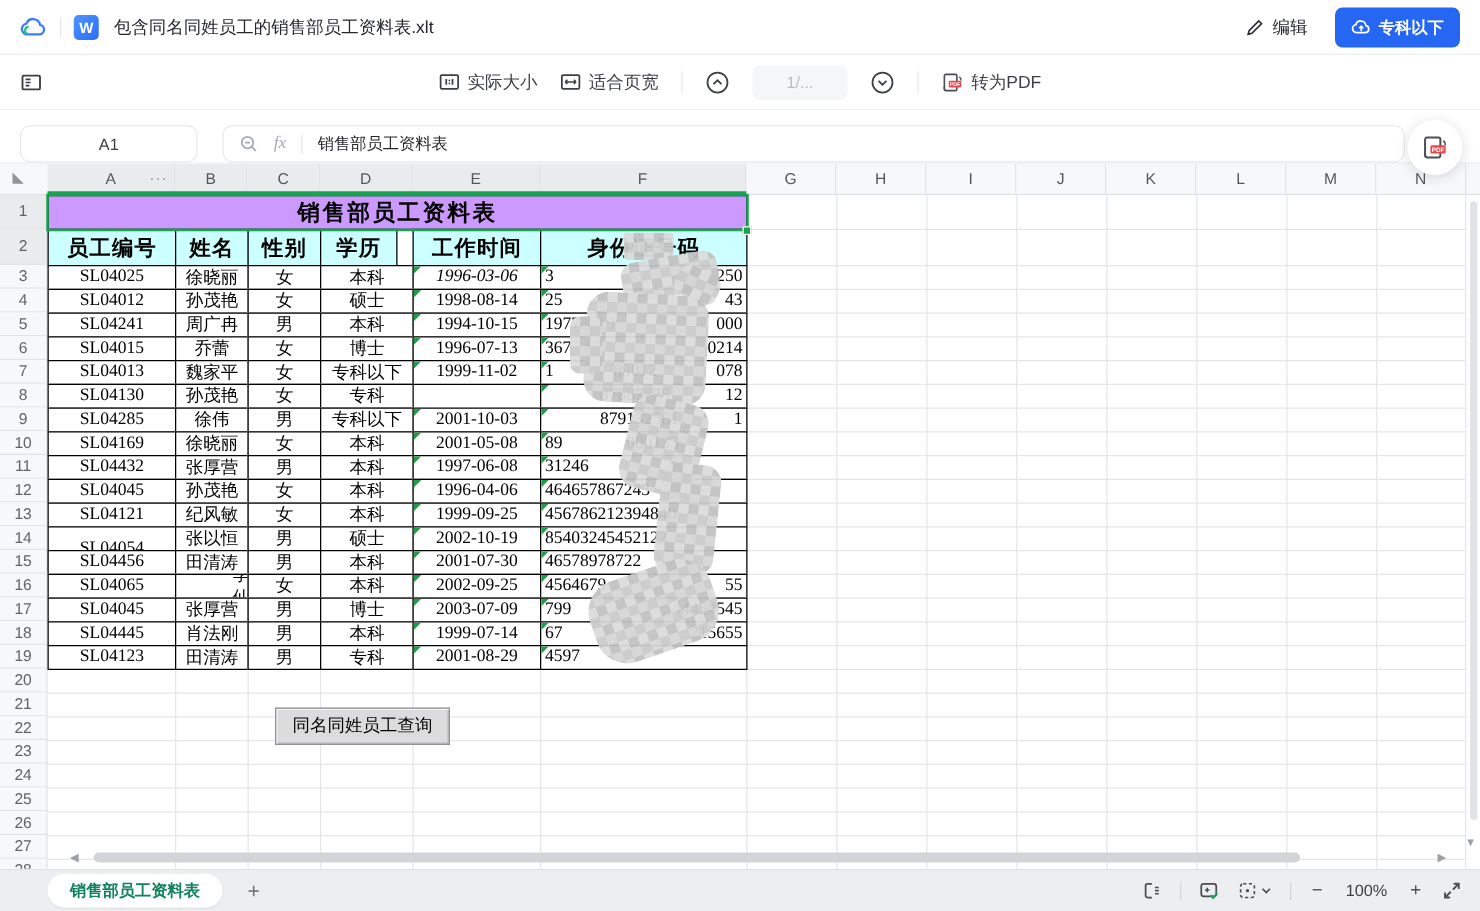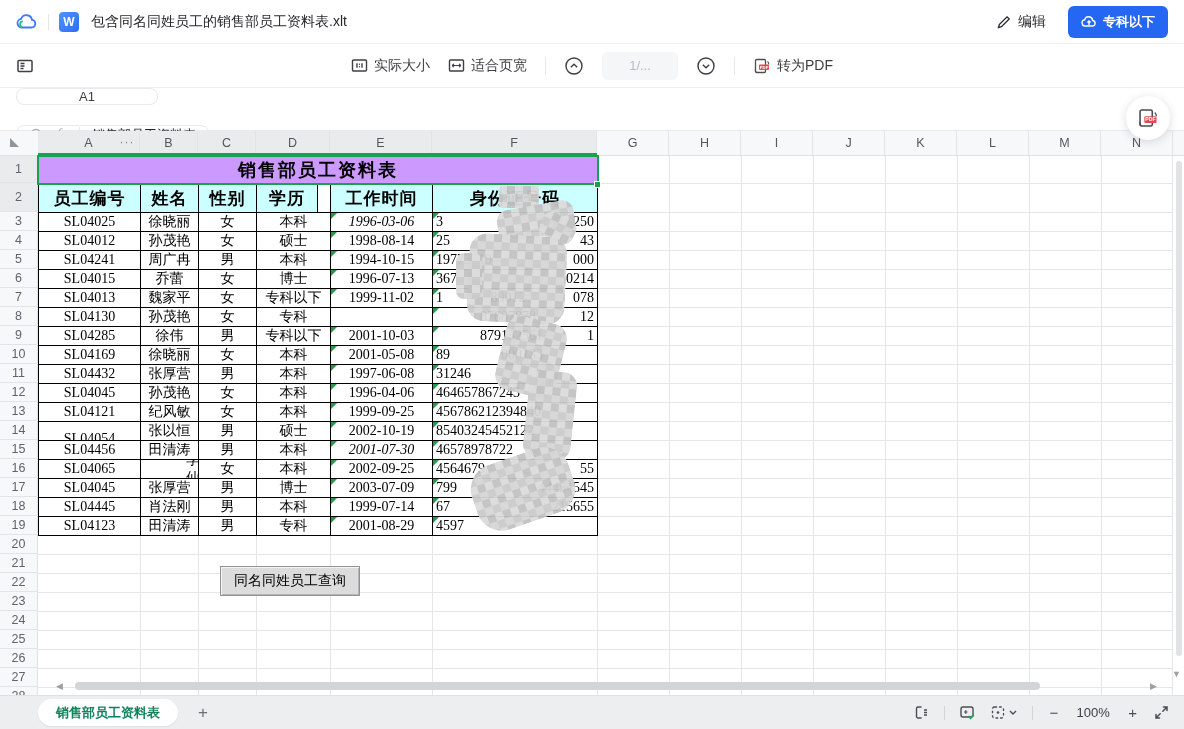--- a/index.html
+++ b/index.html
@@ -26,21 +26,21 @@
     display:flex; align-items:center; justify-content:center; gap:18px; }
   .panel-toggle { position:absolute; left:16px; top:13px; cursor:pointer; }
   .tool-item { display:flex; align-items:center; gap:6px; font-size:14px; color:#3b3e43; cursor:pointer; }
   .tbar-sep { width:1px; height:18px; background:#e6e8eb; }
   .page-box { width:76px; height:28px; border-radius:6px; background:#f5f6f8; color:#b9bdc2;
     font-size:13px; display:flex; align-items:center; justify-content:center; }
   .circ-btn { cursor:pointer; display:flex; }
 
   
   .fbar { position:relative; height:43px; background:#fff; border-bottom:1px solid #e9ebee;
-    display:flex; align-items:flex-start; padding:0 16px; gap:20px;flex-direction:column; }
+    display:flex; align-items:flex-end; padding:0 16px; gap:20px; }
   .namebox { width:142px; height:30px; border:1px solid #e7e9ec; border-radius:8px;
     display:flex; align-items:center; justify-content:center; font-size:13px; color:#3b3e43; }
   .formulabox { flex:1; height:30px; border:1px solid #e7e9ec; border-radius:8px; margin-right:44px;
     display:flex; align-items:center; gap:12px; padding:0 12px; }
   .fx { font-family:"Liberation Serif",serif; font-style:italic; font-size:14px; color:#a6abb1; }
   .fsep { width:1px; height:16px; background:#e6e8eb; }
   .fvalue { font-size:13px; color:#26282c; }
   .pdf-float { position:absolute; right:14px; top:8px; width:44px; height:44px; border-radius:50%;
     background:#fff; box-shadow:0 2px 10px rgba(20,30,50,.15); display:flex; align-items:center;
     justify-content:center; cursor:pointer; z-index:30; }
@@ -450,21 +450,21 @@
         <div class="tcell tri" style="left: 330px; top: 290px; width: 103px; height: 20px;">2002-10-19</div>
         <div class="tcell idno tri" style="left: 432px; top: 290px; width: 166px; height: 20px;">
           <span>85403245452122</span>
           <span></span>
           <span></span>
         </div>
         <div class="tcell" style="left: 38px; top: 309px; width: 103px; height: 20px;">SL04456</div>
         <div class="tcell" style="left: 140px; top: 309px; width: 59px; height: 20px;">田清涛</div>
         <div class="tcell" style="left: 198px; top: 309px; width: 59px; height: 20px;">男</div>
         <div class="tcell" style="left: 256px; top: 309px; width: 75px; height: 20px;">本科</div>
-        <div class="tcell tri" style="left: 330px; top: 309px; width: 103px; height: 20px; font-style: italic;">2001-07-30</div>
+        <div class="tcell tri" style="left: 330px; top: 309px; width: 103px; height: 20px;">2001-07-30</div>
         <div class="tcell idno tri" style="left: 432px; top: 309px; width: 166px; height: 20px;">
           <span>46578978722</span>
           <span></span>
           <span></span>
         </div>
         <div class="tcell" style="left: 38px; top: 328px; width: 103px; height: 20px;">SL04065</div>
         <div class="tcell" style="left: 140px; top: 328px; width: 59px; height: 20px; padding-left: 47px;">李仙</div>
         <div class="tcell" style="left: 198px; top: 328px; width: 59px; height: 20px;">女</div>
         <div class="tcell" style="left: 256px; top: 328px; width: 75px; height: 20px;">本科</div>
         <div class="tcell tri" style="left: 330px; top: 328px; width: 103px; height: 20px;">2002-09-25</div>

